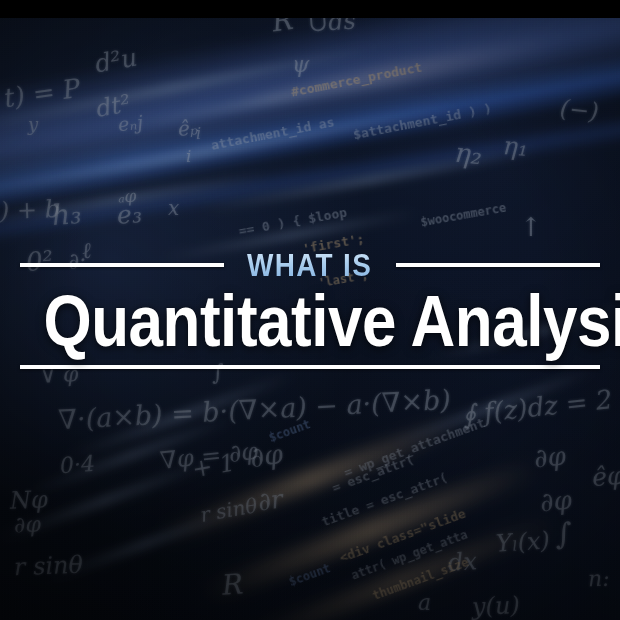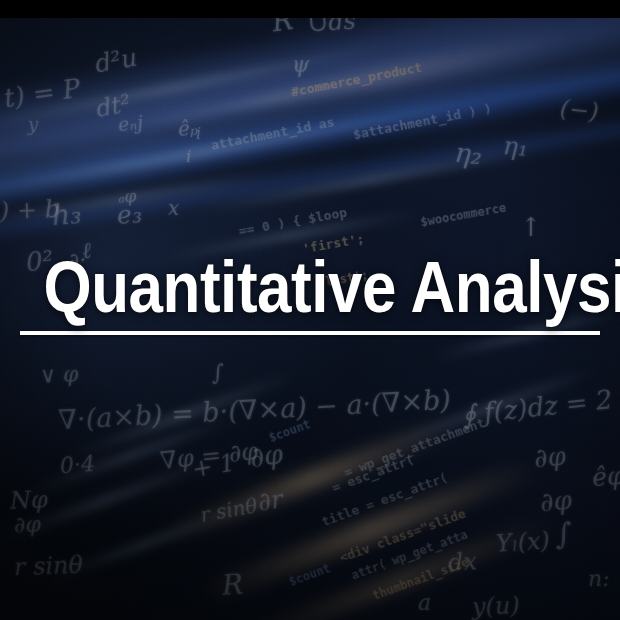--- a/index.html
+++ b/index.html
@@ -273,19 +273,24 @@
     <div class="bg-layer codeline" style="left: 40px; top: 540px; width: 210px; height: 8px; transform: rotate(-20deg);"></div>
     <div class="bg-layer codeline" style="left: 380px; top: 404px; width: 220px; height: 8px; transform: rotate(-20deg);"></div>
     <div class="bg-layer codeline" style="left: 430px; top: 330px; width: 200px; height: 7px; transform: rotate(-14deg);"></div>
     <div class="bg-layer darken"></div>
   <div class="bg-layer vignette"></div>
   <div class="bg-layer grain"></div>
 
   <div class="top-bar"></div>
 
   <div class="title-block">
+    <div class="eyebrow-row">
+      <div class="rule"></div>
+      <div class="eyebrow">WHAT IS</div>
+      <div class="rule"></div>
+    </div>
     <div class="main-title">Quantitative Analysis?</div>
     <div class="bottom-rule-wrap">
       <div class="bottom-rule"></div>
     </div>
   </div>
 
 </div>
 
 </body></html>

